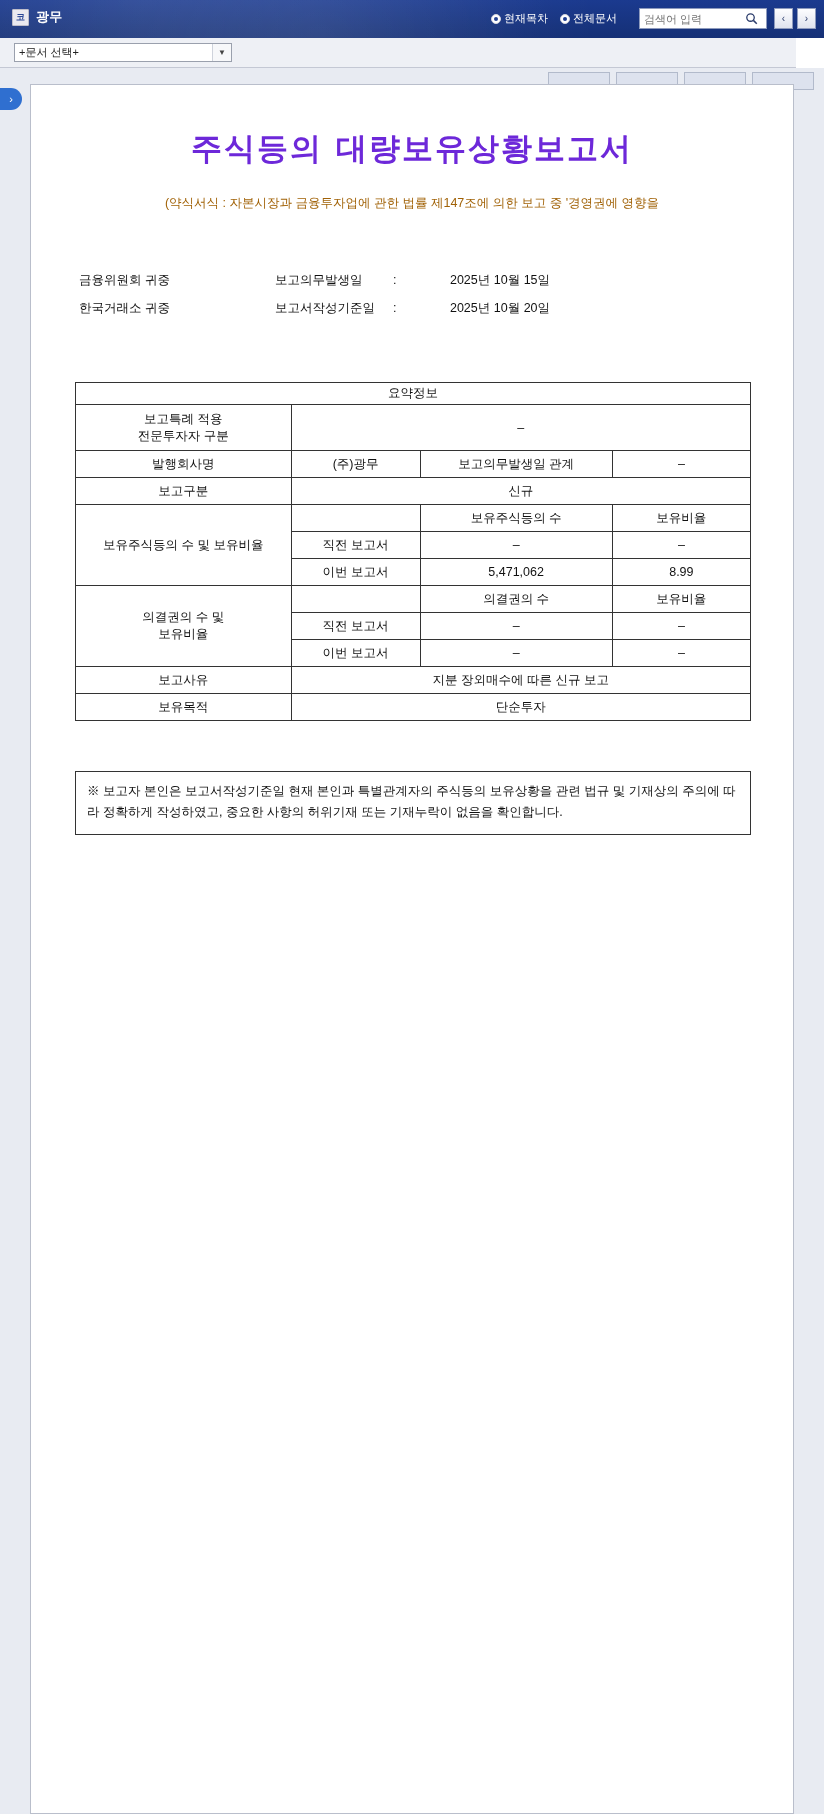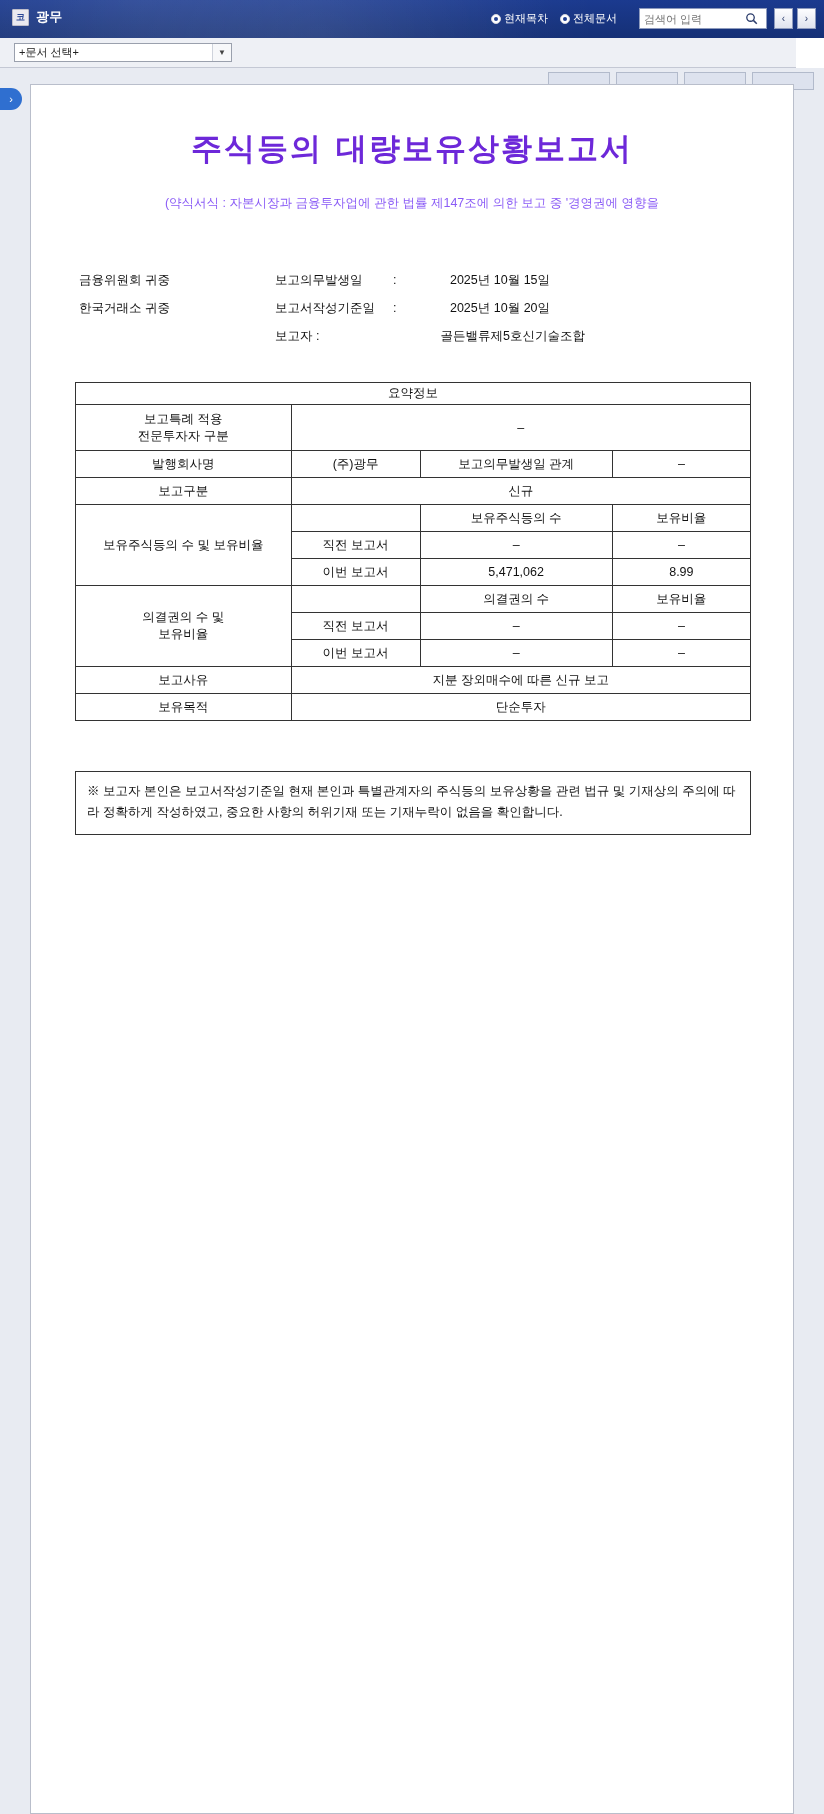--- a/index.html
+++ b/index.html
@@ -165,21 +165,21 @@
     font-weight: bold;
     color: #6d28d9;
     letter-spacing: 2px;
   }
   .doc-subtitle {
     margin: 22px auto 12px;
     width: 600px;
     text-align: center;
     font-size: 12.5px;
     line-height: 22px;
-    color: #8b5cf6;
+    color: #a16207;
   }
 
   .meta {
     margin: 52px 0 0 0;
     position: relative;
     height: 86px;
     font-size: 12.5px;
     color: #111;
   }
   .meta .left-col { position: absolute; left: 48px; top: 0; line-height: 28px; }
@@ -293,25 +293,20 @@
         <div class="row">
           <span class="lbl">보고의무발생일</span>
           <span class="colon">:</span>
           <span class="val">2025년 10월 15일</span>
         </div>
         <div class="row">
           <span class="lbl">보고서작성기준일</span>
           <span class="colon">:</span>
           <span class="val">2025년 10월 20일</span>
         </div>
-        <div class="row">
-          <span class="lbl">보고자 :</span>
-          <span class="colon"></span>
-          <span class="val right">골든밸류제5호신기술조합</span>
-        </div>
       </div>
     </div>
 
     <table class="summary">
       <tbody>
         <tr>
           <td class="hdr-full" colspan="4">요약정보</td>
         </tr>
         <tr>
           <td style="width:184px;height:46px;">

